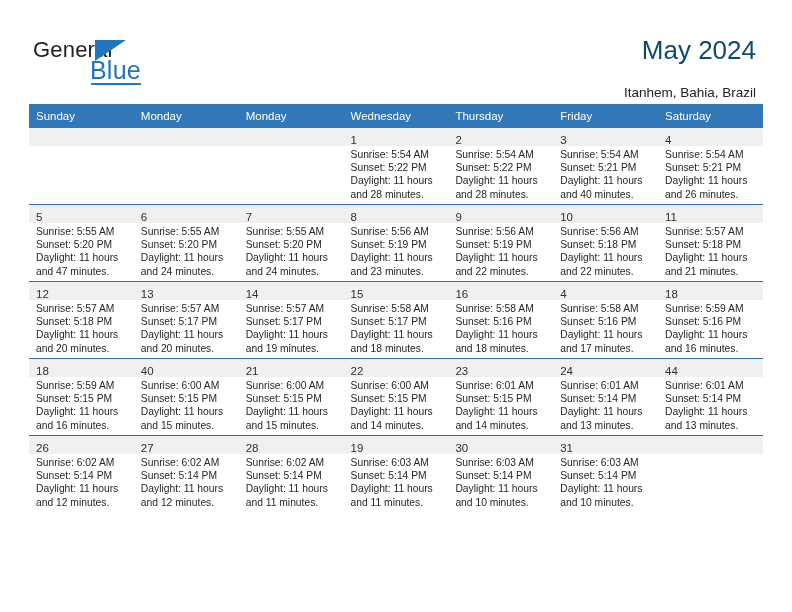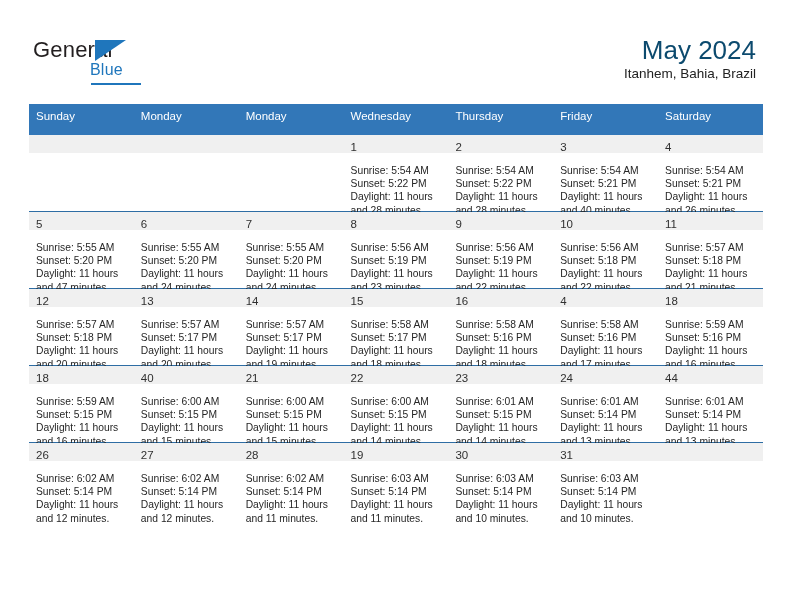--- a/index.html
+++ b/index.html
@@ -42,21 +42,21 @@
     top: 0;
     font-size: 22px;
     letter-spacing: .2px;
     color: #231f20;
     line-height: 24px;
   }
   .logo-blue {
     position: absolute;
     left: 57px;
     top: 20px;
-    font-size: 16px;
+    font-size: 25px;
     letter-spacing: .2px;
     color: #1f76bc;
     line-height: 24px;
   }
   .logo-triangle {
     position: absolute;
     left: 62px;
     top: 2px;
     width: 0;
     height: 0;
@@ -79,21 +79,21 @@
     text-align: right;
   }
   .cal-title {
     font-size: 26px;
     font-weight: normal;
     color: #0c4a6e;
     line-height: 32px;
     white-space: nowrap;
   }
   .cal-subtitle {
-    margin-top: 0;
+    margin-top: 19px;
     font-size: 13.5px;
     color: #222222;
     line-height: 16px;
     white-space: nowrap;
   }
 
   
   .calendar {
     position: absolute;
     left: 29px;
@@ -104,21 +104,21 @@
     width: 734px;
     border-collapse: collapse;
     table-layout: fixed;
   }
   table.grid th {
     background: #3277b8;
     color: #ffffff;
     font-size: 11.5px;
     font-weight: normal;
     text-align: left;
-    padding: 5px 0 12px 7px;
+    padding: 5px 0 5px 7px;
     height: 14px;
     border: none;
   }
   table.grid td {
     vertical-align: top;
     padding: 0;
     border-top: 1.3px solid #2e6da4;
     background: #ffffff;
     height: 76px;
     box-sizing: border-box;
@@ -135,21 +135,21 @@
     height: 15px;
     padding: 2px 0 1px 7px;
     box-sizing: content-box;
   }
   .daynum {
     font-size: 11.5px;
     color: #303030;
     line-height: 14px;
   }
   .cell-body {
-    padding: 11px 6px 0 7px;
+    padding: 2px 6px 0 7px;
   }
   .cell-line {
     font-size: 10.3px;
     line-height: 13.2px;
     color: #262626;
     white-space: nowrap;
   }
   td.empty .daynum-band {
     background: #f0f0f0;
   }

